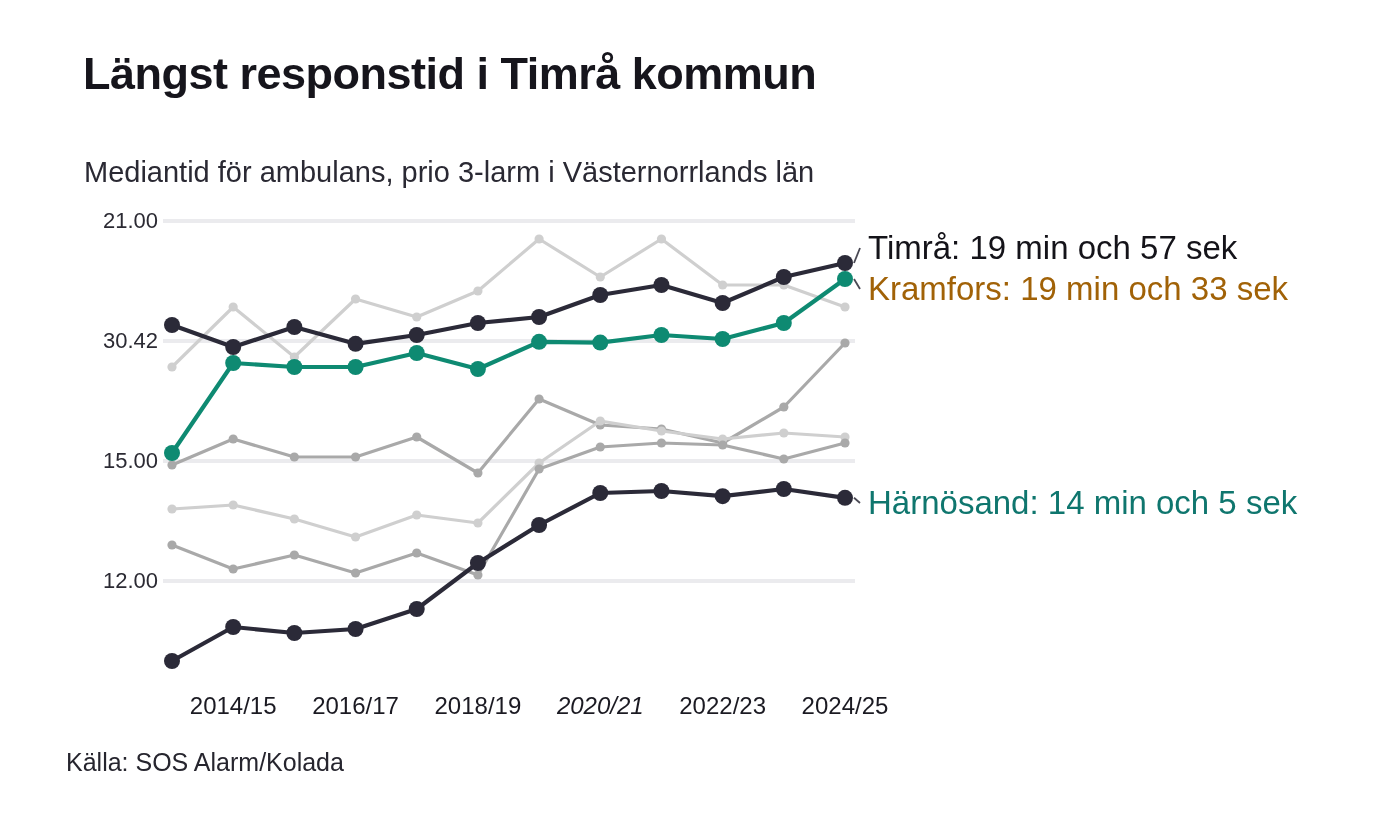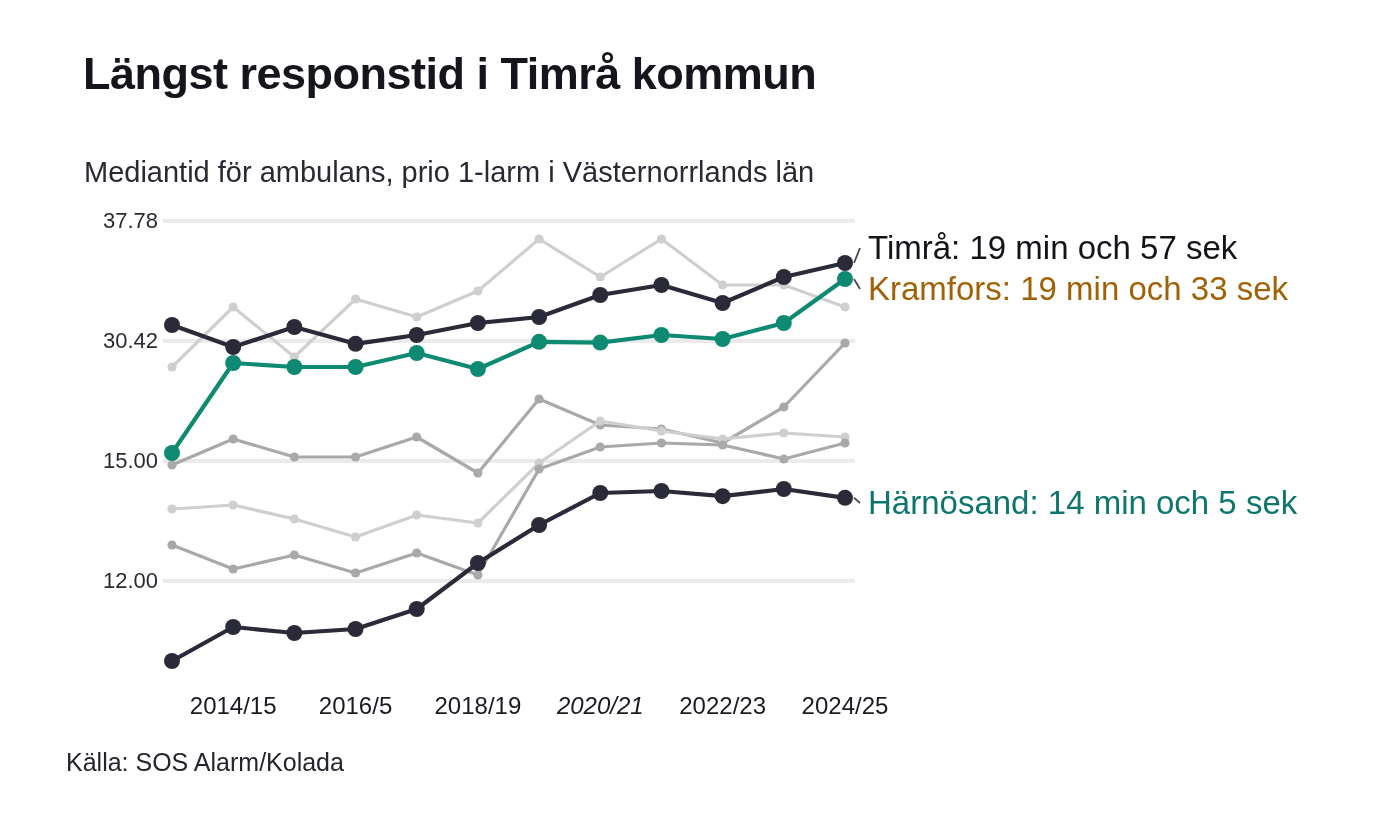--- a/index.html
+++ b/index.html
@@ -71,21 +71,21 @@
     font-size:28px;font-weight:bold;color:#2e8b7d;
     letter-spacing:-0.3px;
   }
 </style>
 </head>
 <body>
 
 <div class="wrap">
 
   <div id="chart-title">Längst responstid i Timrå kommun</div>
-  <div id="chart-subtitle">Mediantid för ambulans, prio 1-larm i Västernorrlands län</div>
+  <div id="chart-subtitle">Mediantid för ambulans, prio 3-larm i Västernorrlands län</div>
 
   <svg id="plot" viewBox="0 0 1400 840" width="1400" height="840" aria-hidden="true">
     <g id="gridlines">
         <line x1="163" x2="855" y1="581" y2="581" stroke="#ebebee" stroke-width="4"></line>
         <line x1="163" x2="855" y1="461" y2="461" stroke="#ebebee" stroke-width="4"></line>
         <line x1="163" x2="855" y1="341" y2="341" stroke="#ebebee" stroke-width="4"></line>
         <line x1="163" x2="855" y1="221" y2="221" stroke="#ebebee" stroke-width="4"></line>
       </g>
     <g id="series-layer">
         <g>
@@ -198,25 +198,25 @@
         <line x1="854" y1="263" x2="860" y2="248" stroke="#4a4954" stroke-width="1.8"></line>
         <line x1="854" y1="279" x2="860" y2="289" stroke="#4a4954" stroke-width="1.8"></line>
         <line x1="854" y1="497.8" x2="860" y2="503" stroke="#4a4954" stroke-width="1.8"></line>
       </g>
   </svg>
 
   <div id="ytick-layer">
       <div class="ytick-label" style="left: 48px; top: 581px;">12.00</div>
       <div class="ytick-label" style="left: 48px; top: 461px;">15.00</div>
       <div class="ytick-label" style="left: 48px; top: 341px;">30.42</div>
-      <div class="ytick-label" style="left: 48px; top: 221px;">37.78</div>
+      <div class="ytick-label" style="left: 48px; top: 221px;">21.00</div>
     </div>
   <div id="xtick-layer">
       <div class="xtick-label" style="left: 233.182px; top: 692px;">2014/15</div>
-      <div class="xtick-label" style="left: 355.545px; top: 692px;">2016/5</div>
+      <div class="xtick-label" style="left: 355.545px; top: 692px;">2016/17</div>
       <div class="xtick-label" style="left: 477.909px; top: 692px;">2018/19</div>
       <div class="xtick-label" style="left: 600.273px; top: 692px; font-style: italic;">2020/21</div>
       <div class="xtick-label" style="left: 722.636px; top: 692px;">2022/23</div>
       <div class="xtick-label" style="left: 845px; top: 692px;">2024/25</div>
     </div>
   <div id="annot-layer">
       <div class="annot" style="left: 868px; top: 248px; color: rgb(20, 19, 25);">Timrå: 19 min och 57 sek</div>
       <div class="annot" style="left: 868px; top: 289px; color: #a16207;">Kramfors: 19 min och 33 sek</div>
       <div class="annot" style="left: 868px; top: 503px; color: #0f766e;">Härnösand: 14 min och 5 sek</div>
     </div>

